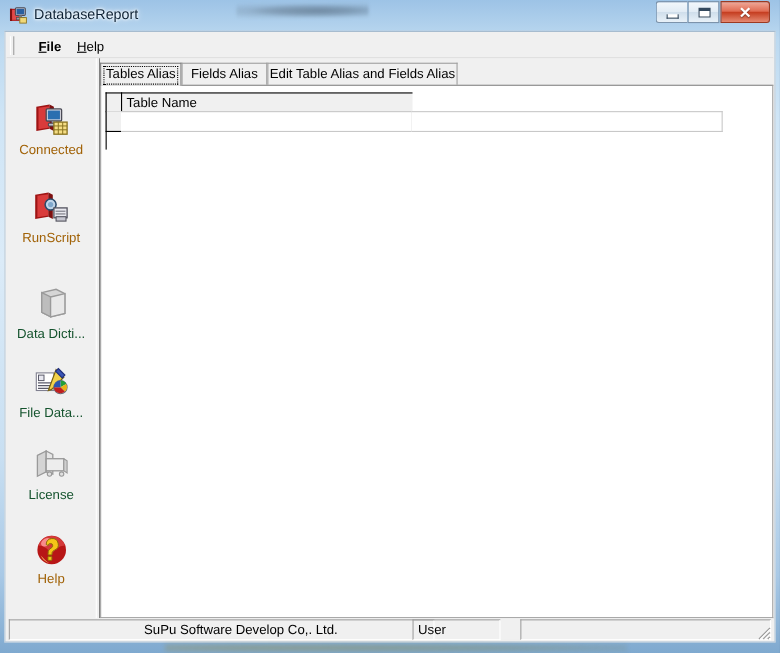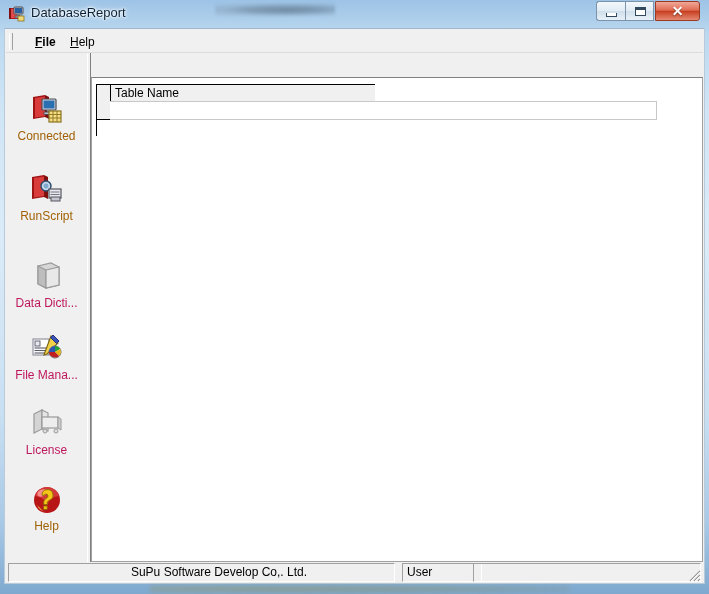--- a/index.html
+++ b/index.html
@@ -214,21 +214,21 @@
     margin: 0 auto;
     position: relative;
   }
   .side-label {
     margin-top: 2px;
     font-size: 12px;
     line-height: 14px;
     color: #a16207;
     white-space: nowrap;
   }
-  .side-item.disabled .side-label { color: #be185d; }
+  .side-item.disabled .side-label { color: #14532d; }
 
   
   #mainpanel {
     position: absolute;
     left: 86px; top: 24px;
     width: 612px;
     height: 509px;
     background: #f0f0f0;
     box-sizing: border-box;
   }
@@ -380,21 +380,21 @@
     color: #000;
     white-space: nowrap;
     overflow: hidden;
     padding-left: 35px;
   }
   #status-company {
     left: 2px; width: 387px;
     text-align: center;
   }
   #status-user {
-    left: 396px; width: 80px;
+    left: 369px; width: 80px;
     padding-left: 4px;
   }
   #status-extra {
     left: 467px; width: 228px;
   }
   #resize-grip {
     position: absolute;
     right: 2px; bottom: 1px;
     width: 14px; height: 14px;
   }
@@ -510,21 +510,21 @@
             <rect x="6" y="11" width="5" height="5" fill="#e8e8f0" stroke="#5a5a6a" stroke-width="0.9"></rect>
             <path d="M22 6 L29 13 L18 24 L15 25 L16 22 Z" fill="#f2d24a" stroke="#7a6310" stroke-width="1.1"></path>
             <path d="M24 5 L30 11 L27.5 13.5 L21.5 7.5 Z" fill="#3a55b5" stroke="#22307a" stroke-width="1"></path>
             <circle cx="26" cy="22" r="6" fill="#f0f0f0" stroke="#6a6a75" stroke-width="1"></circle>
             <path d="M26 22 L26 16 A6 6 0 0 1 31.2 19 Z" fill="#22a03a"></path>
             <path d="M26 22 L31.2 19 A6 6 0 0 1 30 26 Z" fill="#e8b317"></path>
             <path d="M26 22 L30 26 A6 6 0 0 1 20 22 Z" fill="#c01f1f"></path>
             <path d="M26 22 L20 22 A6 6 0 0 1 26 16 Z" fill="#2a55b0"></path>
           </svg>
         </div>
-        <div class="side-label">File Mana...</div>
+        <div class="side-label">File Data...</div>
       </div>
 
       <div class="side-item disabled" style="top:352px">
         <div class="side-icon">
           <svg class="icn" viewBox="0 0 36 36">
             <path d="M5 9 L13 5 L13 24 L5 28 Z" fill="#d4d4d4" stroke="#9a9a9a" stroke-width="1.2"></path>
             <path d="M13 5 L19 8 L19 26 L13 24 Z" fill="#e6e6e6" stroke="#9a9a9a" stroke-width="1.2"></path>
             <rect x="13" y="12" width="16" height="11" fill="#ededed" stroke="#9a9a9a" stroke-width="1.2"></rect>
             <path d="M29 12 L32 14 L32 25 L29 23 Z" fill="#cfcfcf" stroke="#9a9a9a" stroke-width="1"></path>
             <circle cx="16" cy="26" r="2" fill="#e0e0e0" stroke="#9a9a9a" stroke-width="1"></circle>
@@ -546,20 +546,32 @@
           </svg>
         </div>
         <div class="side-label">Help</div>
       </div>
     </div>
 
     <div id="splitter"></div>
 
     <div id="mainpanel">
 
+      <div id="tabstrip">
+        <div class="tab active" style="left:0px;width:74px">
+          <span class="tab-label">Tables Alias</span>
+          <span class="focus-rect"></span>
+        </div>
+        <div class="tab" style="left:74px;width:78px">
+          <span class="tab-label">Fields Alias</span>
+        </div>
+        <div class="tab" style="left:152px;width:173px">
+          <span class="tab-label">Edit Table Alias and Fields Alias</span>
+        </div>
+      </div>
 
       <div id="tabpage">
 
         <div id="grid-left-rule"></div>
 
         <div id="grid">
 
           <div class="grid-header-row">
             <div class="gh-cell gh-corner"></div>
             <div class="gh-cell gh-c0">Table Name</div>

